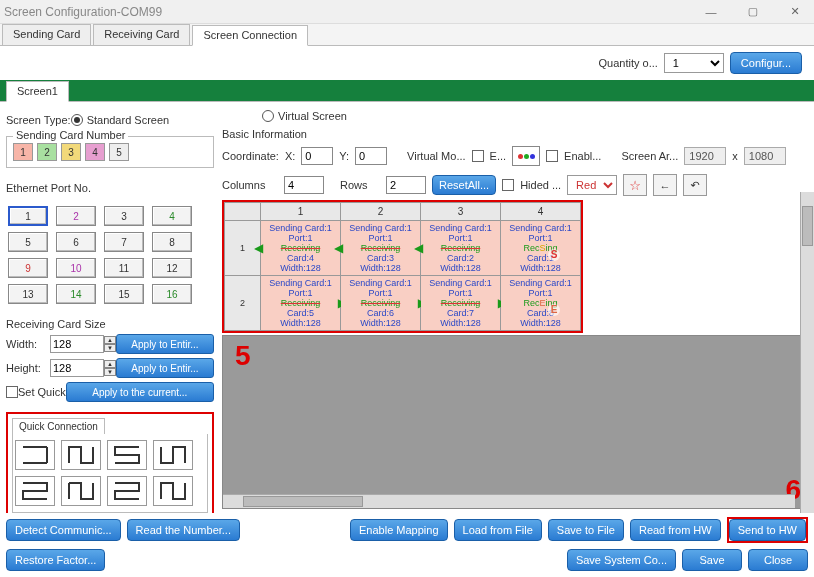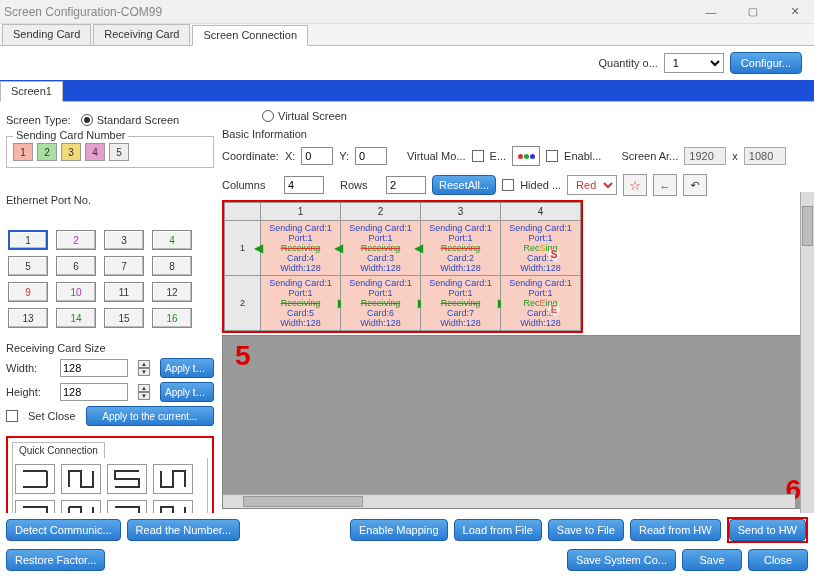--- a/index.html
+++ b/index.html
@@ -12,42 +12,42 @@
 
 .tabstrip { display: flex; border-bottom: 1px solid #bbb; background: #f4f4f4; height: 22px; padding-left: 2px; }
 .tab { padding: 3px 10px; border: 1px solid #bbb; border-bottom: none; background: #eee; margin-right: 2px; font-size: 11px; cursor: pointer; }
 .tab.active { background: #fff; border-bottom: 1px solid #fff; position: relative; top: 1px; }
 
 .quantity-row { display:flex; justify-content:flex-end; align-items:center; gap:6px; padding:6px 12px; }
 .select { border:1px solid #999; background:#fff; height:20px; padding:0 4px; font-size:11px; }
 .btn-blue { background: linear-gradient(#5aa7e8,#2a7bd2); color:#fff; border:1px solid #1a5fa8; border-radius:4px; height:22px; padding:0 10px; font-size:11px; cursor:pointer; }
 .btn-blue.small { height:20px; padding:0 6px; }
 
-.subtab-row { display:flex; border-bottom:1px solid #bbb; background:#1d4ed8; height:22px; }
+.subtab-row { display:flex; border-bottom:1px solid #bbb; padding-left:6px; background:#15803d; height:22px; }
 .content { display:flex; flex:1; overflow:hidden; }
 .leftpanel { width:220px; padding:8px 6px; display:flex; flex-direction:column; gap:6px; }
 .rightpanel { flex:1; display:flex; flex-direction:column; padding:4px 4px 4px 2px; position:relative; }
 
-.row { display:flex; align-items:center; gap:10px; margin:4px 0; }
+.row { display:flex; align-items:center; margin:4px 0; }
 .radio { display:inline-flex; align-items:center; gap:4px; }
 .radio .dot { width:12px; height:12px; border:1px solid #555; border-radius:50%; display:inline-flex; align-items:center; justify-content:center; }
 .radio.sel .dot::after { content:""; width:6px; height:6px; background:#333; border-radius:50%; }
 
 .group { border:1px solid #bbb; padding:6px; position:relative; }
 .group-title { position:absolute; top:-8px; left:6px; background:#fff; padding:0 3px; font-size:11px; }
 .sc-btns { display:flex; gap:4px; flex-wrap:wrap; }
 .sc-btn { width:20px; height:18px; border:1px solid #999; background:#eee; font-size:10px; display:flex; align-items:center; justify-content:center; cursor:pointer; }
 .sc1{background:#f7b5a8}.sc2{background:#a8e0a0}.sc3{background:#f2d97a}.sc4{background:#e79fd0}
 
 .eth-grid { display:grid; grid-template-columns:repeat(4,40px); gap:6px 8px; padding:4px 2px; }
 .eth-btn { height:20px; border:1px solid #888; background:#f3f3f3; font-size:10px; cursor:pointer; box-shadow:inset -1px -1px 0 #bbb, inset 1px 1px 0 #fff; display:flex; align-items:center; justify-content:center; }
 .eth-btn.sel { border:2px solid #2b5acc; }
 
 .label { font-size:11px; }
-.num-input { width:68px; height:18px; border:1px solid #999; padding:0 2px; font-size:11px; }
+.num-input { width:54px; height:18px; border:1px solid #999; padding:0 2px; font-size:11px; }
 .spin { display:inline-flex; flex-direction:column; }
 .spin div { width:12px; height:8px; border:1px solid #888; background:#eee; font-size:6px; text-align:center; line-height:6px; cursor:pointer; }
 
 .btn-blue-wide { background:linear-gradient(#5aa7e8,#2a7bd2); color:#fff; border:1px solid #1a5fa8; border-radius:3px; height:20px; font-size:10px; padding:0 4px; cursor:pointer; white-space:nowrap; overflow:hidden; text-overflow:ellipsis; }
 
 .quick-group { border:2px solid #d00; padding:4px; }
 .quick-tab { display:inline-block; border:1px solid #bbb; border-bottom:none; background:#fff; padding:2px 6px; font-size:10px; margin-bottom:0; }
 .qc-grid { display:grid; grid-template-columns:repeat(4,40px); gap:6px; padding:6px 2px; border:1px solid #bbb; border-top:none; }
 .qc-pat { width:40px; height:30px; border:1px solid #999; background:#fff; cursor:pointer; display:flex; align-items:center; justify-content:center; }
 .qc-pat svg { width:32px; height:24px; }
@@ -142,21 +142,21 @@
         <div class="sc-btns">
           <div class="sc-btn sc1">1</div>
           <div class="sc-btn sc2">2</div>
           <div class="sc-btn sc3">3</div>
           <div class="sc-btn sc4">4</div>
           <div class="sc-btn">5</div>
         </div>
       </div>
 
       <div>
-        <div class="label" style="margin:20px 0">Ethernet Port No.</div>
+        <div class="label" style="margin:8px 0">Ethernet Port No.</div>
         <div class="eth-grid">
           <div class="eth-btn sel">1</div>
           <div class="eth-btn" style="color:#a3a">2</div>
           <div class="eth-btn">3</div>
           <div class="eth-btn" style="color:#2a8a2a">4</div>
           <div class="eth-btn">5</div>
           <div class="eth-btn">6</div>
           <div class="eth-btn">7</div>
           <div class="eth-btn">8</div>
           <div class="eth-btn" style="color:#c33">9</div>
@@ -185,21 +185,21 @@
           <span class="label" style="width:44px">Height:</span>
           <input class="num-input" value="128" style="">
           <span class="spin">
               <div>▲</div>
               <div>▼</div>
             </span>
           <button class="btn-blue-wide" style="flex:1">Apply to Entir...</button>
         </div>
         <div class="row">
           <span class="chk"></span>
-          <span class="label">Set Close</span>
+          <span class="label">Set Quick</span>
           <button class="btn-blue-wide" style="flex:1">Apply to the current...</button>
         </div>
       </div>
 
       <div class="quick-group">
         <span class="quick-tab">Quick Connection</span>
         <div class="qc-grid">
           <div class="qc-pat">
               <svg viewBox="0 0 32 24">
                 <path d="M4 4h24M28 4v16M28 20H4" stroke="#333" fill="none" stroke-width="2"></path>

